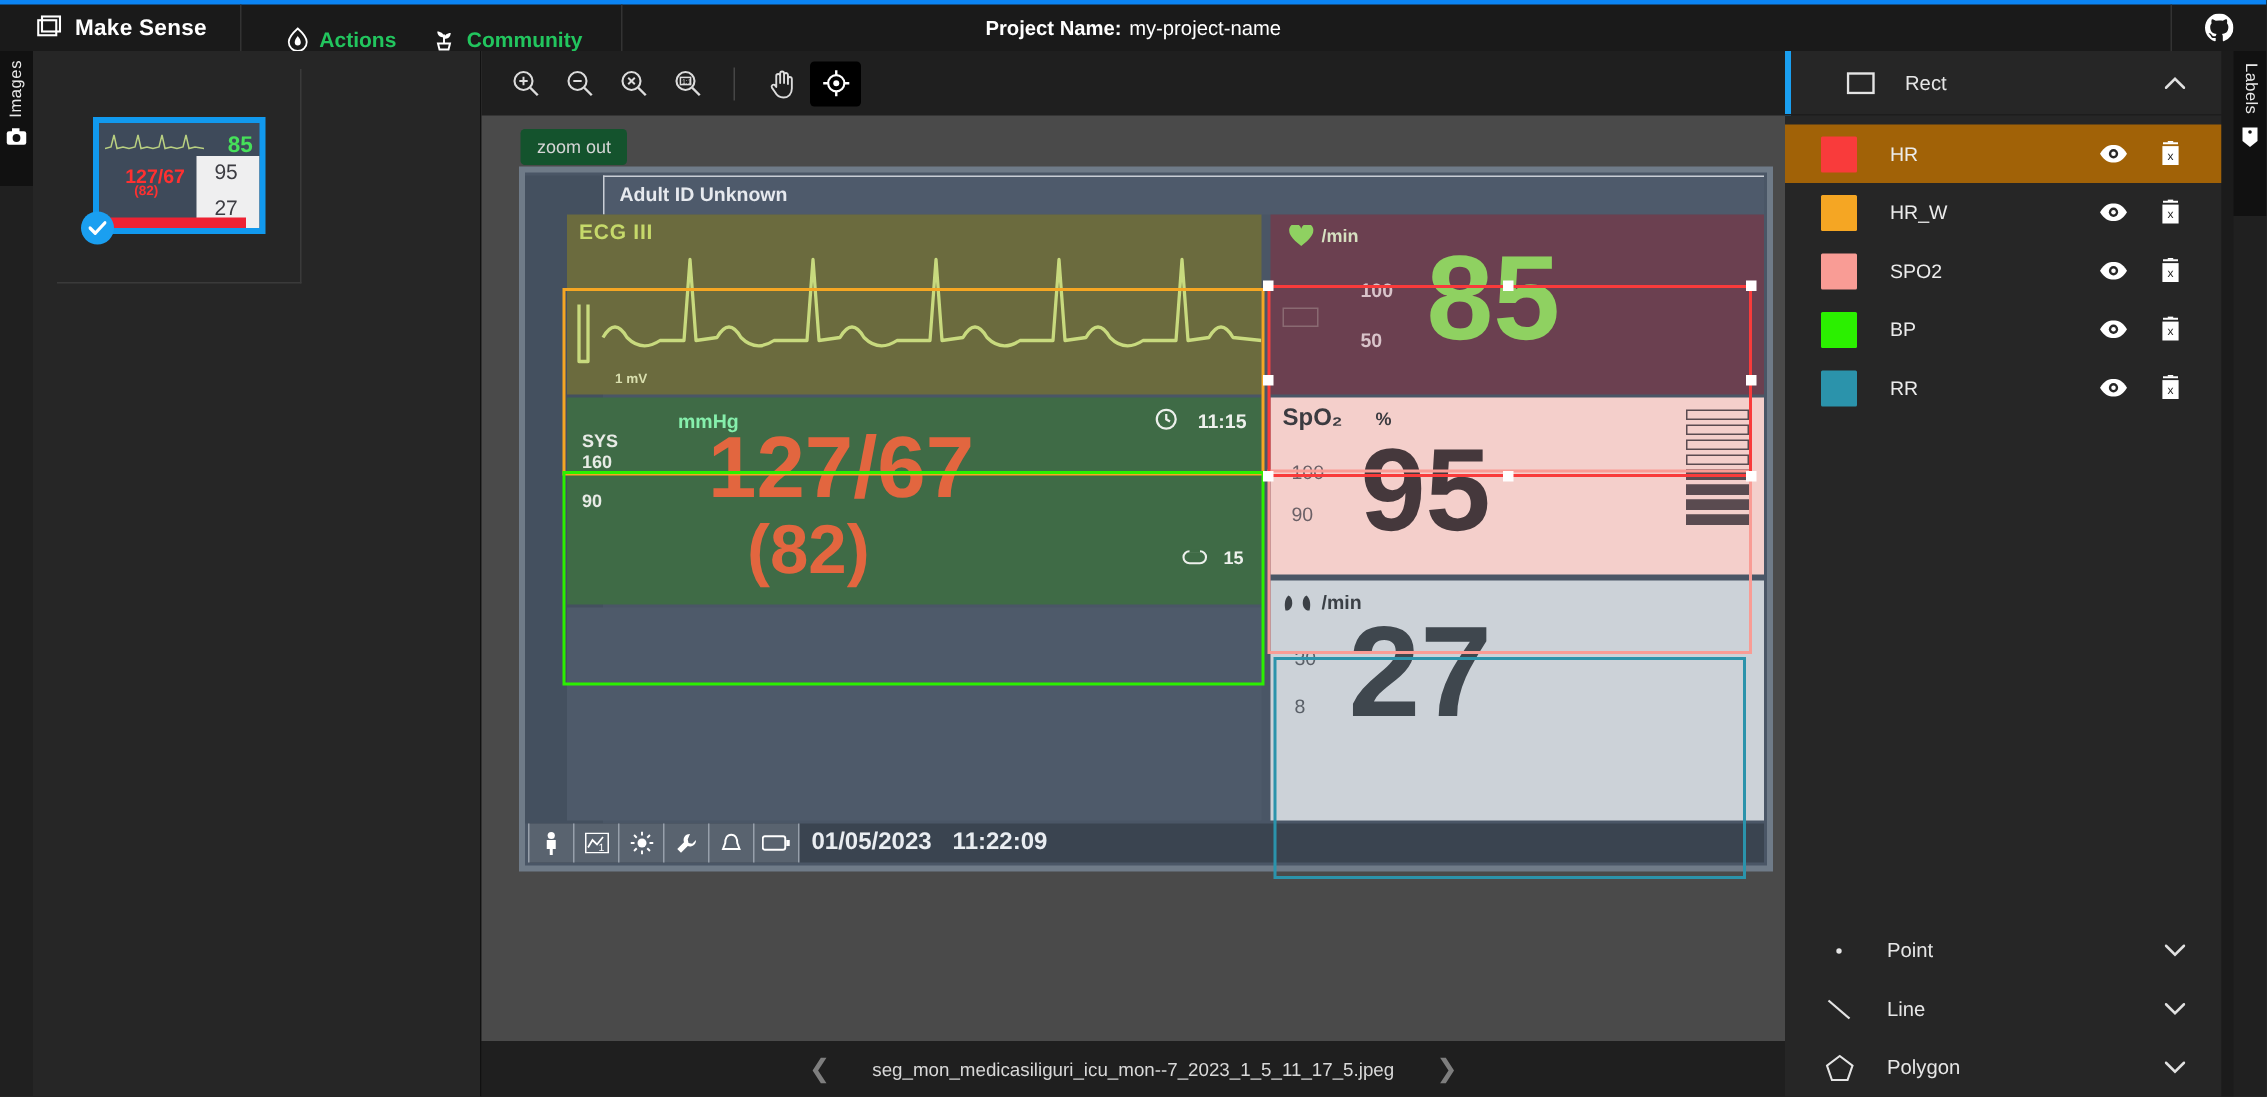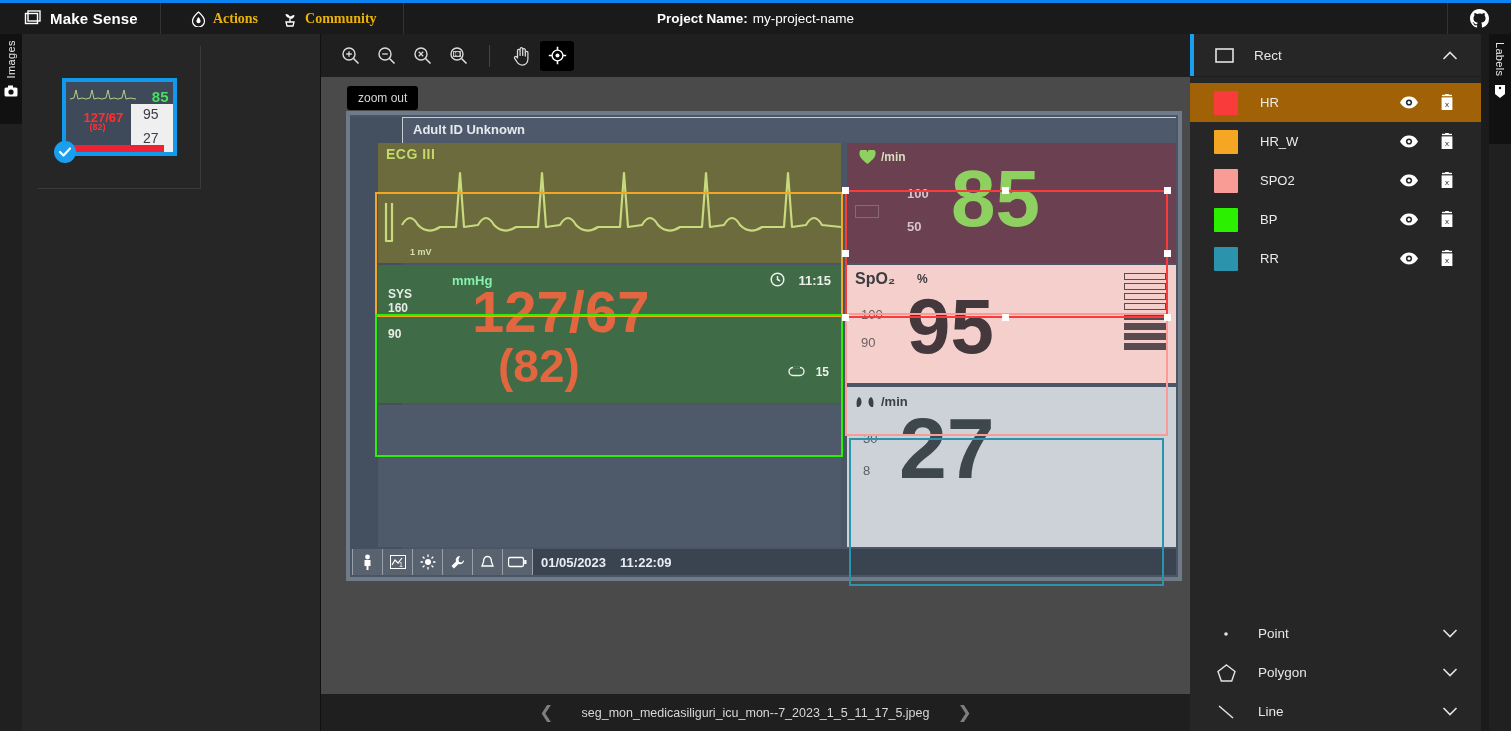--- a/index.html
+++ b/index.html
@@ -18,23 +18,23 @@
     display: flex; align-items: center;
   }
   .brand {
     display: flex; align-items: center; gap: 9px;
     padding: 0 22px 0 24px; height: 31px;
     border-right: 1px solid #333;
   }
   .brand-text { color: #fff; font-size: 15px; font-weight: bold; letter-spacing: .2px; }
   .navgroup { display: flex; align-items: center; height: 31px; border-right: 1px solid #333; padding: 0 14px 0 18px; }
   .navitem {
-    display: flex; align-items: center; gap: 7px;
-    color: #eab308; font-size: 14px; font-weight: bold;
-    padding: 0 12px; cursor: pointer; height: 31px; font-family: Liberation Serif, serif;
+    display: flex; align-items: flex-end; gap: 7px;
+    color: #22c55e; font-size: 14px; font-weight: bold;
+    padding: 0 12px; cursor: pointer; height: 31px;
   }
   .topbar-title {
     position: absolute; left: 0; right: 0; text-align: center;
     color: #fff; font-size: 13.5px; pointer-events: none;
   }
   .topbar-title b { font-weight: bold; }
   .topbar-title span { font-weight: normal; margin-left: 5px; }
   .gh {
     position: absolute; right: 0; top: 0; width: 64px; height: 31px;
     display: flex; align-items: center; justify-content: center;
@@ -100,21 +100,21 @@
     background: #1f1f1f; display: flex; align-items: center; padding-left: 12px; gap: 2px;
   }
   .tbtn {
     width: 34px; height: 30px; display: flex; align-items: center; justify-content: center;
     border-radius: 3px; cursor: pointer;
   }
   .tbtn.active { background: #000; }
   .tsep { width: 1px; height: 22px; background: #464646; margin: 0 12px; }
   .zoomout-btn {
     position: absolute; left: 347px; top: 86px;
-    background: #000000; color: #d6d6d6; font-size: 12px;
+    background: #14532d; color: #d6d6d6; font-size: 12px;
     padding: 5px 11px; border-radius: 3px; cursor: pointer;
   }
   .bottombar {
     position: absolute; left: 321px; top: 694px; width: 869px; height: 37px;
     background: #1f1f1f; display: flex; align-items: center; justify-content: center; gap: 28px;
   }
   .filename { color: #d8d8d8; font-size: 12.5px; }
   .arrowbtn { color: #7e7e7e; font-size: 17px; cursor: pointer; user-select: none; }
 
   
@@ -196,39 +196,39 @@
   }
   .m-status .alarm {
     flex: 1; background: #fa2230; color: #8a5555; font-size: 12px; font-weight: bold;
     display: flex; align-items: center; padding-left: 8px;
   }
   .m-status .sicon {
     width: 30px; border-left: 1px solid #97a0ab; background: #59636f;
     display: flex; align-items: center; justify-content: center;
   }
   .m-status .dt {
-    border-left: 1px solid #97a0ab; color: #e9edf1; font-size: 13px; font-weight: bold;
+    border-left: 1px solid #97a0ab; color: #e9edf1; font-size: 16px; font-weight: bold;
     display: flex; align-items: center; gap: 14px; padding: 0 8px;
   }
 
   
   .abox { position: absolute; pointer-events: none; }
   .abox.sel .handle {
     position: absolute; width: 7px; height: 7px; background: #fff;
   }
 
   
   .rightpanel {
     position: absolute; left: 1190px; top: 34px; width: 291px; height: 697px;
     background: #262626;
   }
   .rp-accent { position: absolute; left: 0; top: 0; width: 4px; height: 43px; background: #1a9ff0; }
   .rp-header {
     position: relative; height: 43px; display: flex; align-items: center;
-    padding-left: 25px; border-bottom: 1px solid #1d1d1d; cursor: pointer;
+    padding-left: 41px; border-bottom: 1px solid #1d1d1d; cursor: pointer;
   }
   .rp-header .ttl { color: #e6e6e6; font-size: 13.5px; margin-left: 20px; }
   .rp-header .chev { position: absolute; right: 24px; color: #e1e1e1; }
   .rp-list { padding-top: 6px; }
   .rp-row {
     display: flex; align-items: center; height: 39px; padding-left: 24px;
     cursor: pointer;
   }
   .rp-row.active { background: #a16207; }
   .rp-row .sw { width: 24px; height: 24px; border-radius: 1px; flex: 0 0 auto; }
@@ -687,38 +687,38 @@
         </span>
         <span class="nm">Point</span>
         <span class="chev">
           <svg width="14" height="9" viewBox="0 0 14 9">
               <path d="M1 1.5 L7 7.5 L13 1.5" fill="none" stroke="#e1e1e1" stroke-width="1.7" stroke-linecap="round"></path>
             </svg>
         </span>
       </div>
       <div class="rp-frow">
         <span class="icn">
-          <svg width="19" height="18" viewBox="0 0 19 18">
-              <path d="M9.5 1 L18 7.4 L14.7 17 H4.3 L1 7.4 z" fill="none" stroke="#e4e4e4" stroke-width="1.4"></path>
-            </svg>
-        </span>
-        <span class="nm">Polygon</span>
+          <svg width="18" height="16" viewBox="0 0 18 16">
+              <path d="M2 2 L16 14" stroke="#e4e4e4" stroke-width="1.5"></path>
+            </svg>
+        </span>
+        <span class="nm">Line</span>
         <span class="chev">
           <svg width="14" height="9" viewBox="0 0 14 9">
               <path d="M1 1.5 L7 7.5 L13 1.5" fill="none" stroke="#e1e1e1" stroke-width="1.7" stroke-linecap="round"></path>
             </svg>
         </span>
       </div>
       <div class="rp-frow">
         <span class="icn">
-          <svg width="18" height="16" viewBox="0 0 18 16">
-              <path d="M2 2 L16 14" stroke="#e4e4e4" stroke-width="1.5"></path>
-            </svg>
-        </span>
-        <span class="nm">Line</span>
+          <svg width="19" height="18" viewBox="0 0 19 18">
+              <path d="M9.5 1 L18 7.4 L14.7 17 H4.3 L1 7.4 z" fill="none" stroke="#e4e4e4" stroke-width="1.4"></path>
+            </svg>
+        </span>
+        <span class="nm">Polygon</span>
         <span class="chev">
           <svg width="14" height="9" viewBox="0 0 14 9">
               <path d="M1 1.5 L7 7.5 L13 1.5" fill="none" stroke="#e1e1e1" stroke-width="1.7" stroke-linecap="round"></path>
             </svg>
         </span>
       </div>
     </div>
   </div>
 
   <div class="rightpanel-edge"></div>

